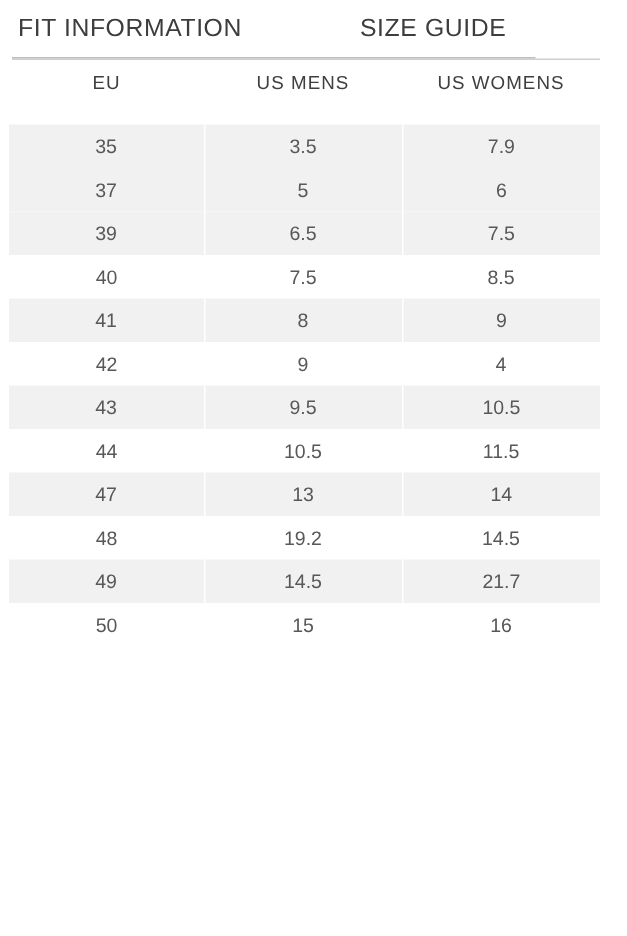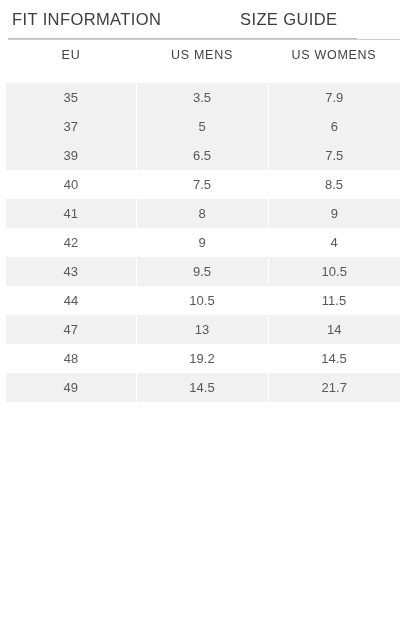--- a/index.html
+++ b/index.html
@@ -191,15 +191,20 @@
         <tr class="even">
           <td>48</td>
           <td>19.2</td>
           <td>14.5</td>
         </tr>
         <tr class="odd">
           <td>49</td>
           <td>14.5</td>
           <td>21.7</td>
         </tr>
+        <tr class="even">
+          <td>50</td>
+          <td>15</td>
+          <td>16</td>
+        </tr>
       </tbody>
   </table>
 </div>
 
 </body></html>

